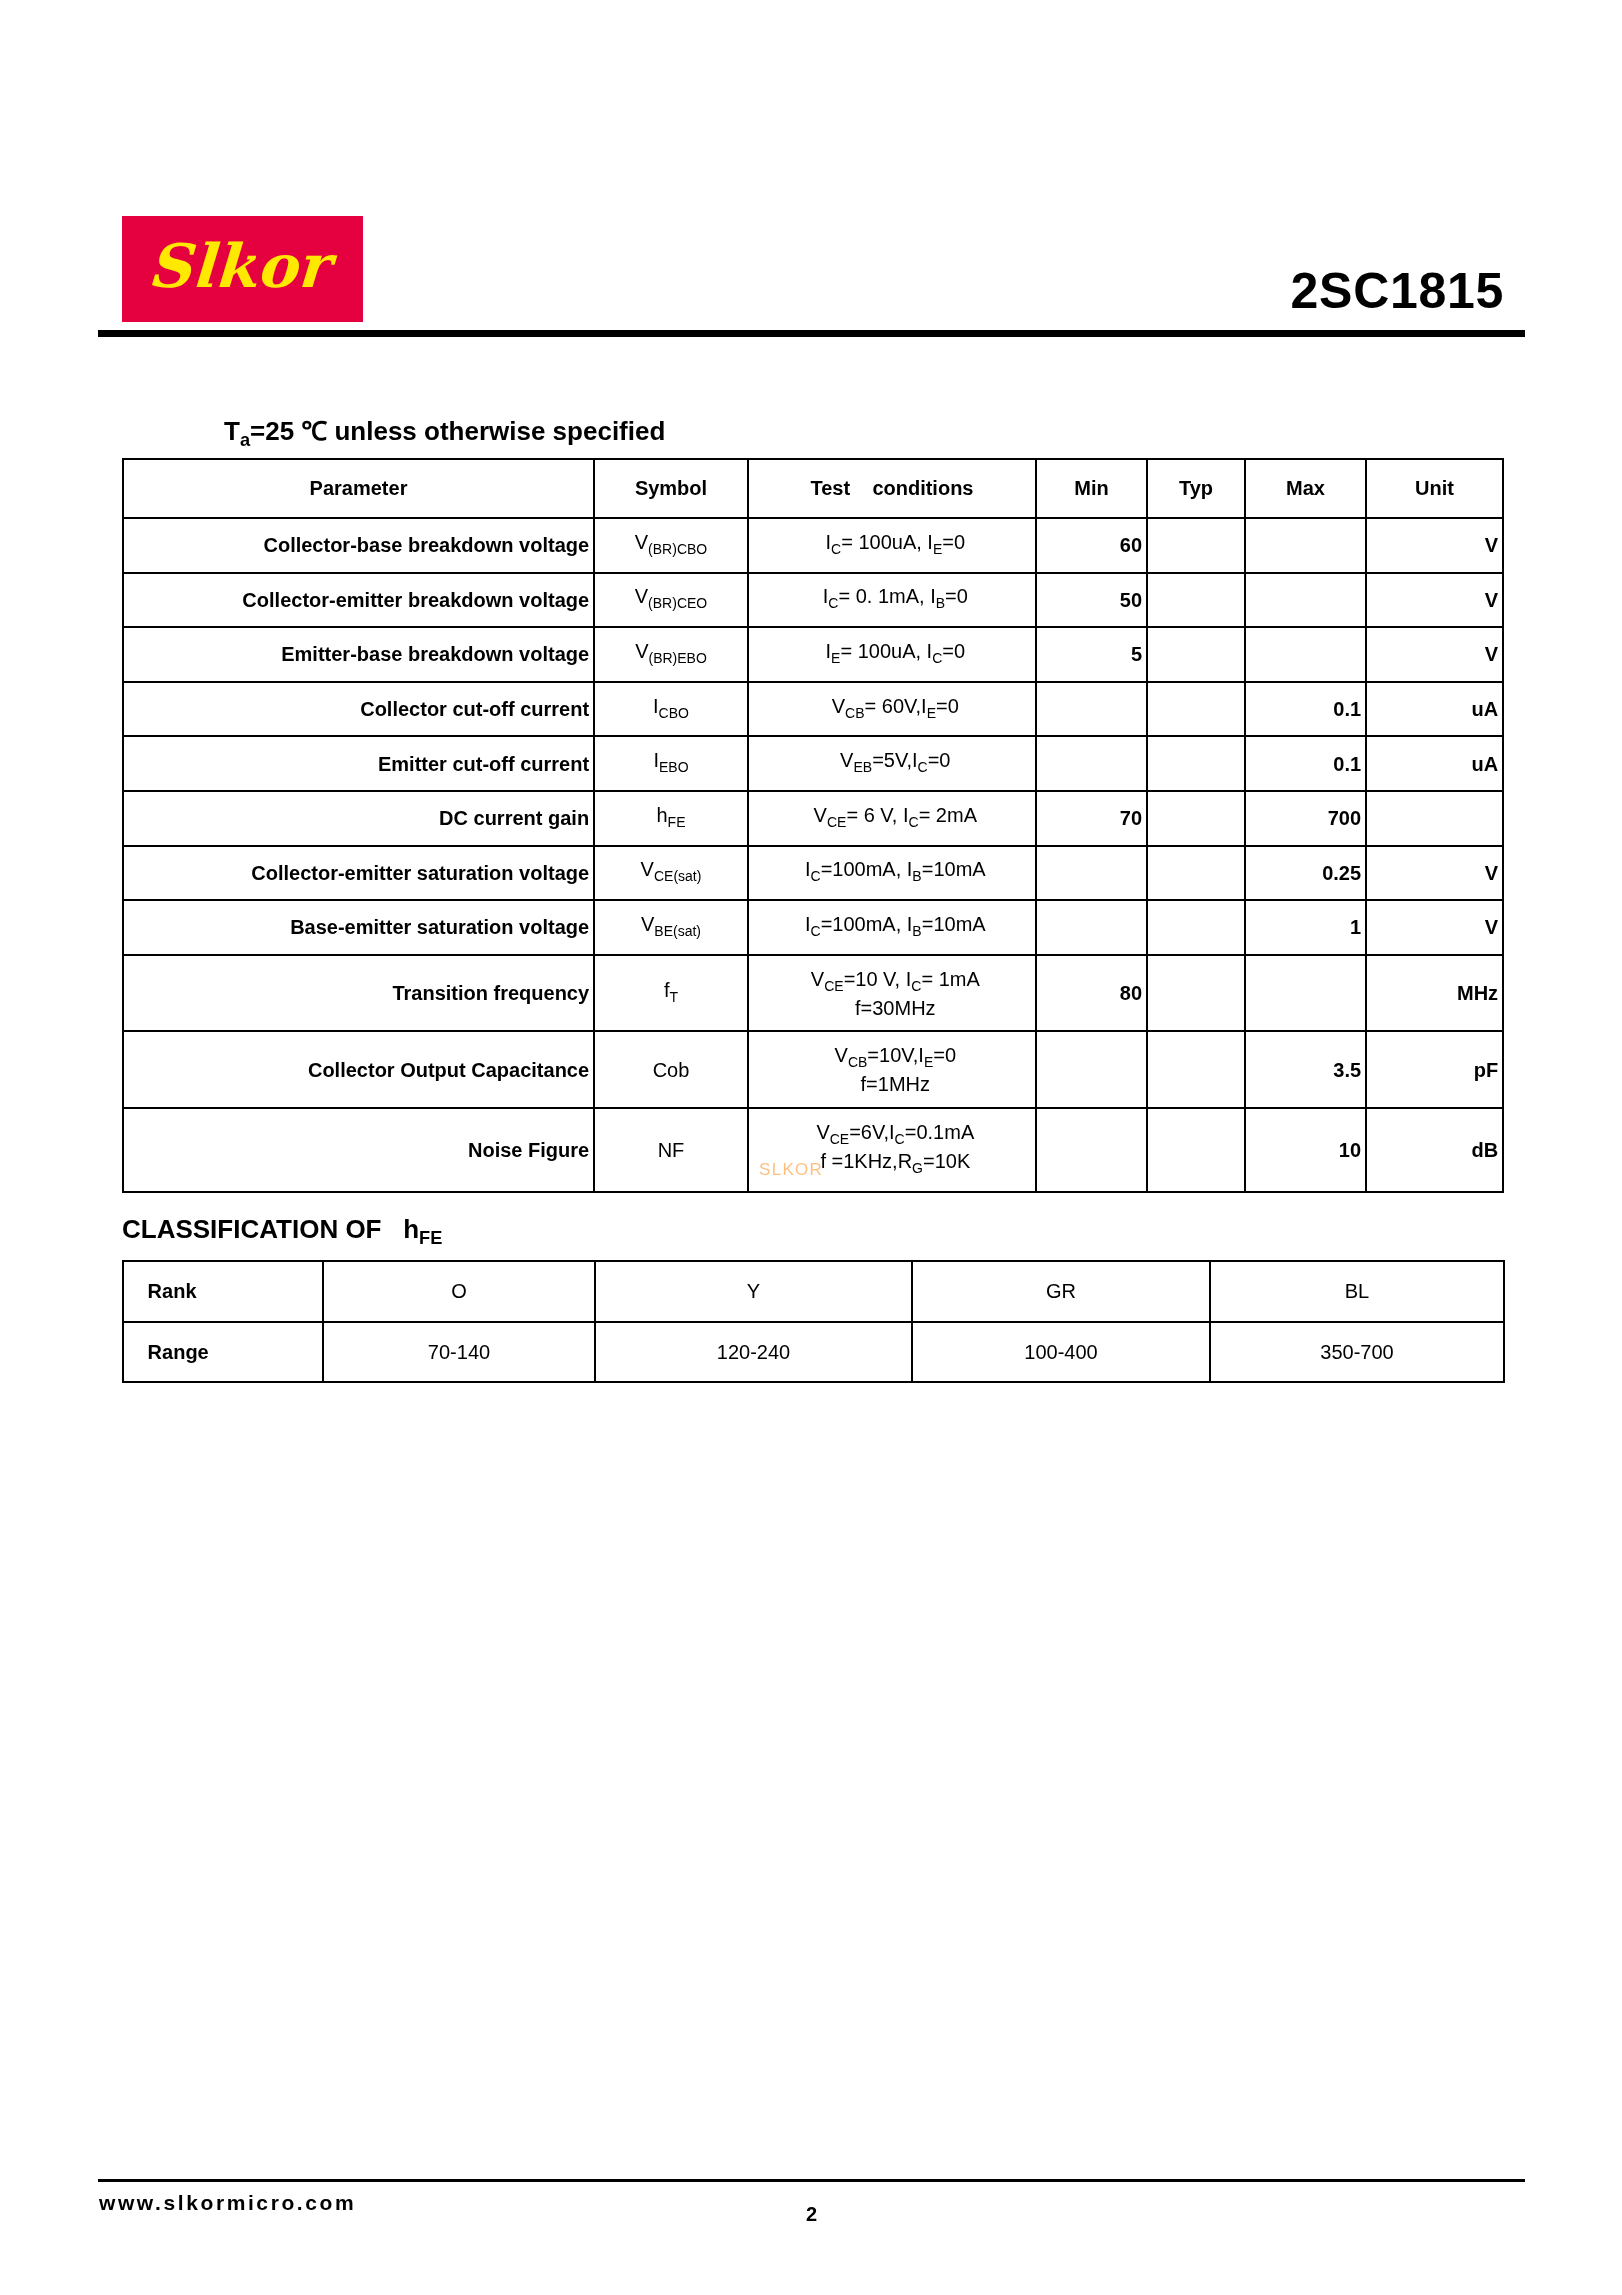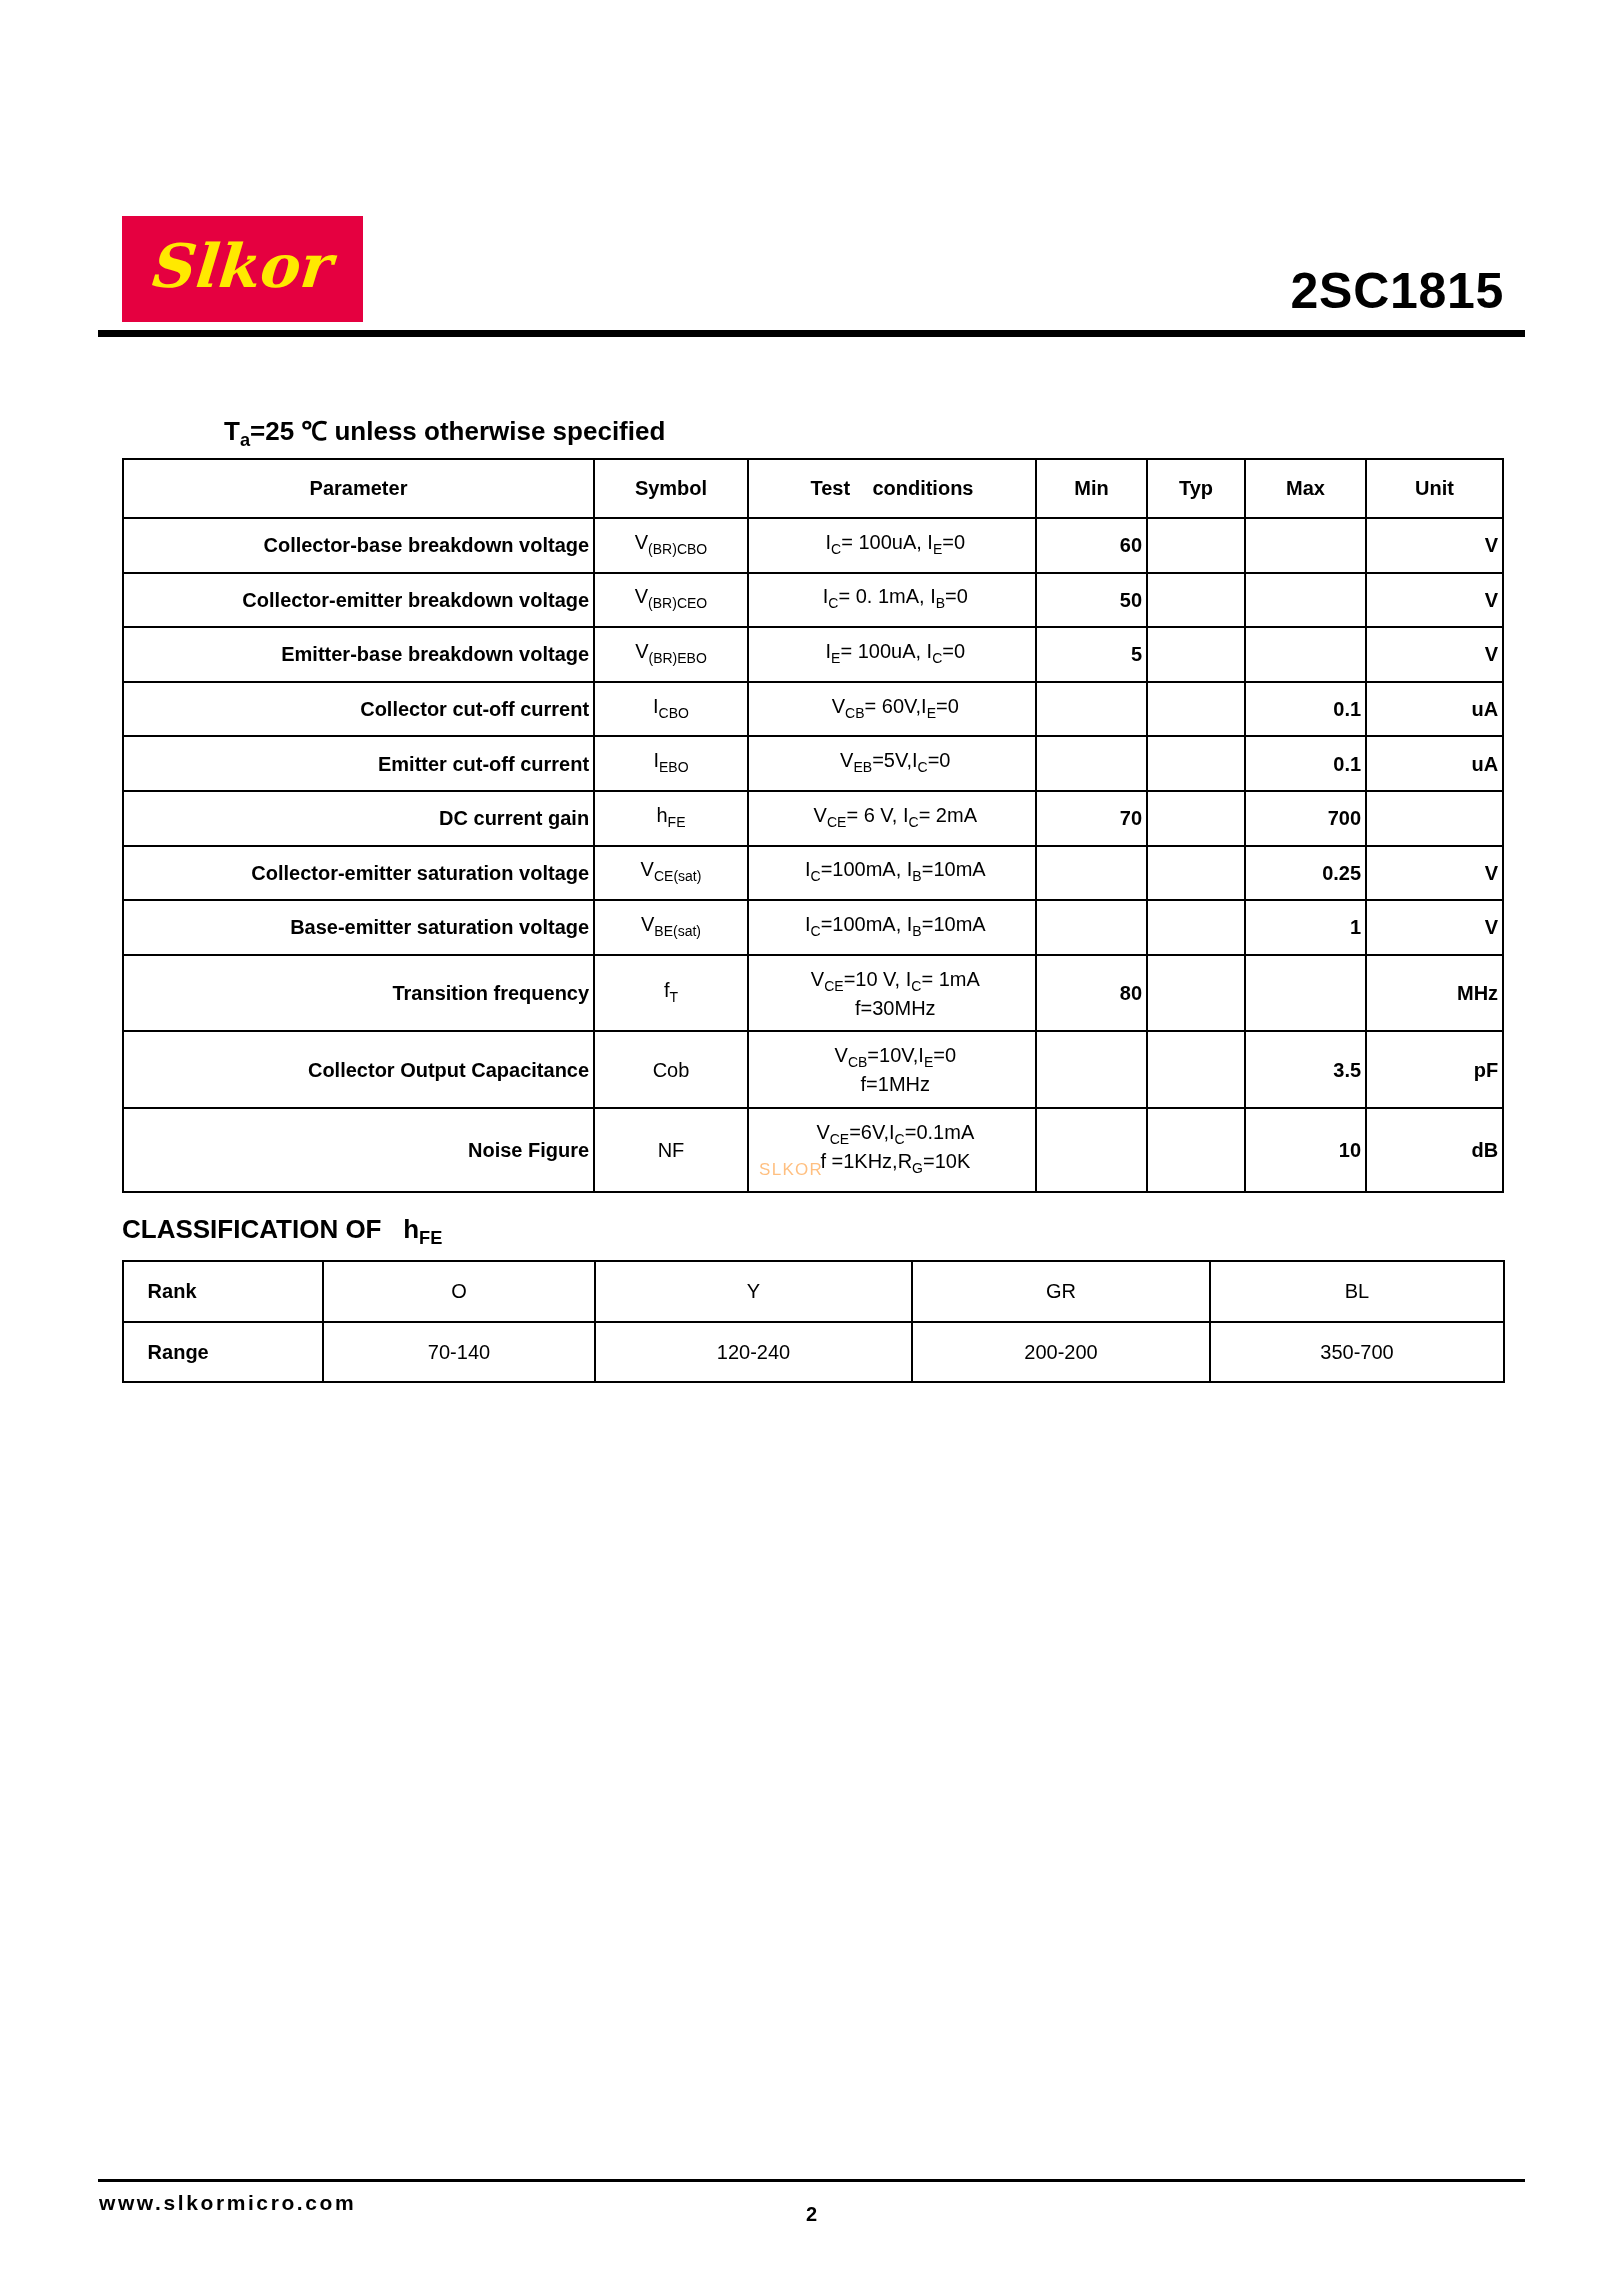--- a/index.html
+++ b/index.html
@@ -278,21 +278,21 @@
           <td class="c-label">Rank</td>
           <td class="c-val">O</td>
           <td class="c-val">Y</td>
           <td class="c-val">GR</td>
           <td class="c-val">BL</td>
         </tr>
         <tr>
           <td class="c-label">Range</td>
           <td class="c-val">70-140</td>
           <td class="c-val">120-240</td>
-          <td class="c-val">200-200</td>
+          <td class="c-val">100-400</td>
           <td class="c-val">350-700</td>
         </tr>
       </tbody>
     </table>
   </div>
 
   <div class="footer-rule"></div>
   <div class="footer-url">www.slkormicro.com</div>
   <div class="footer-page">2</div>
 

